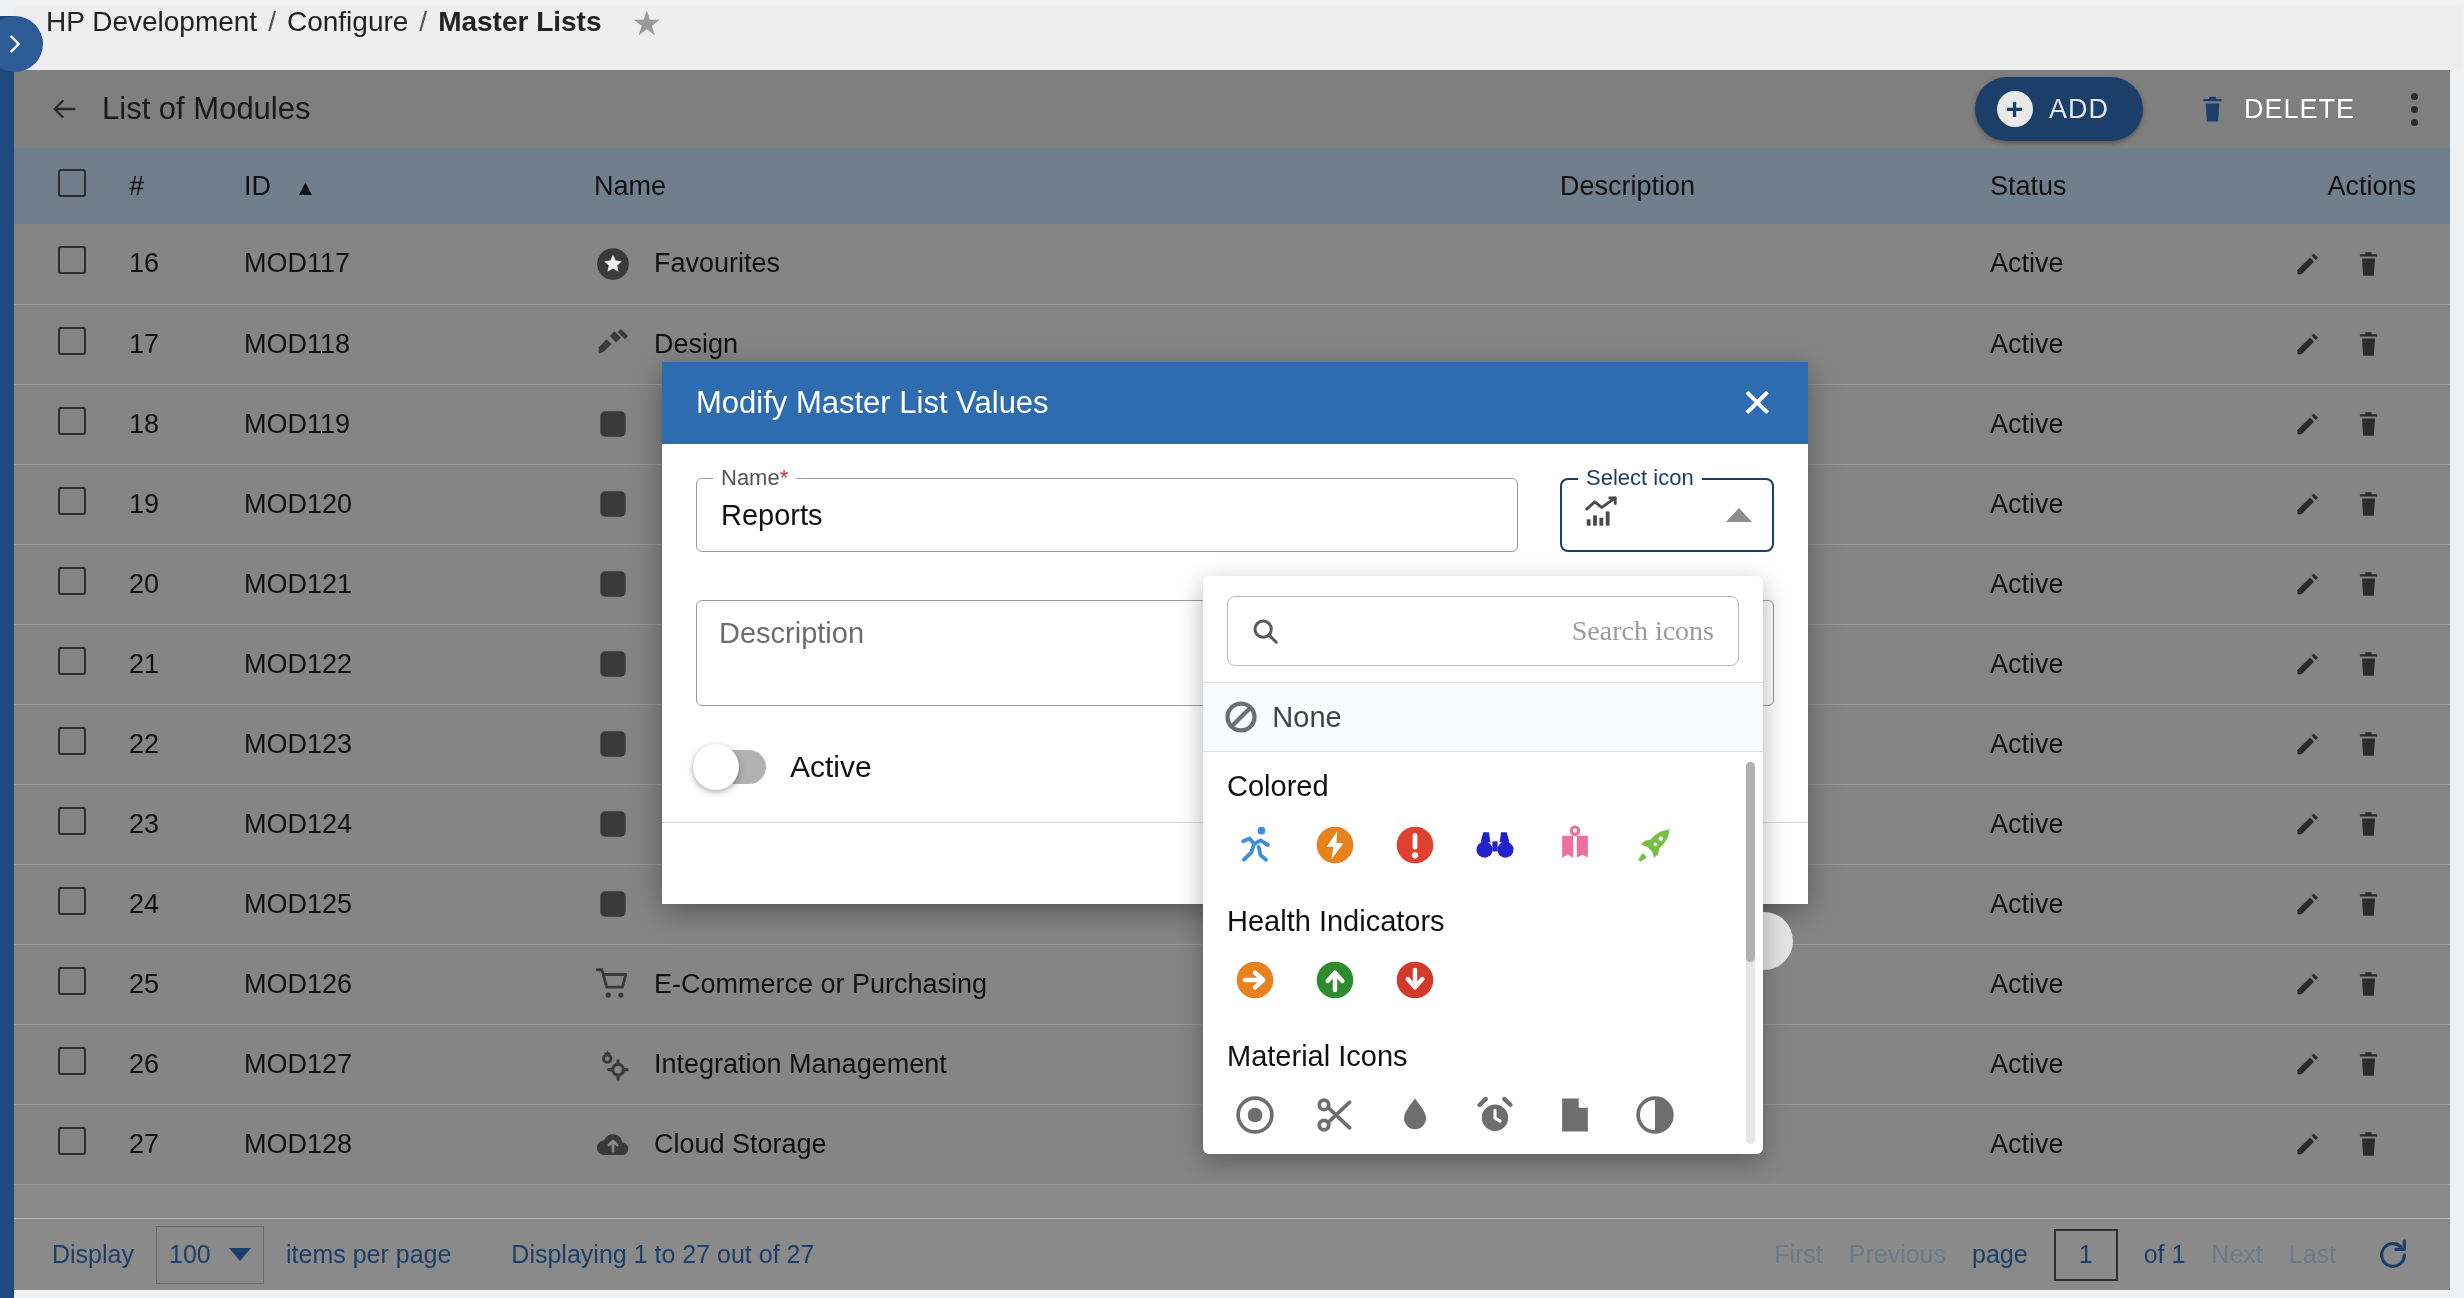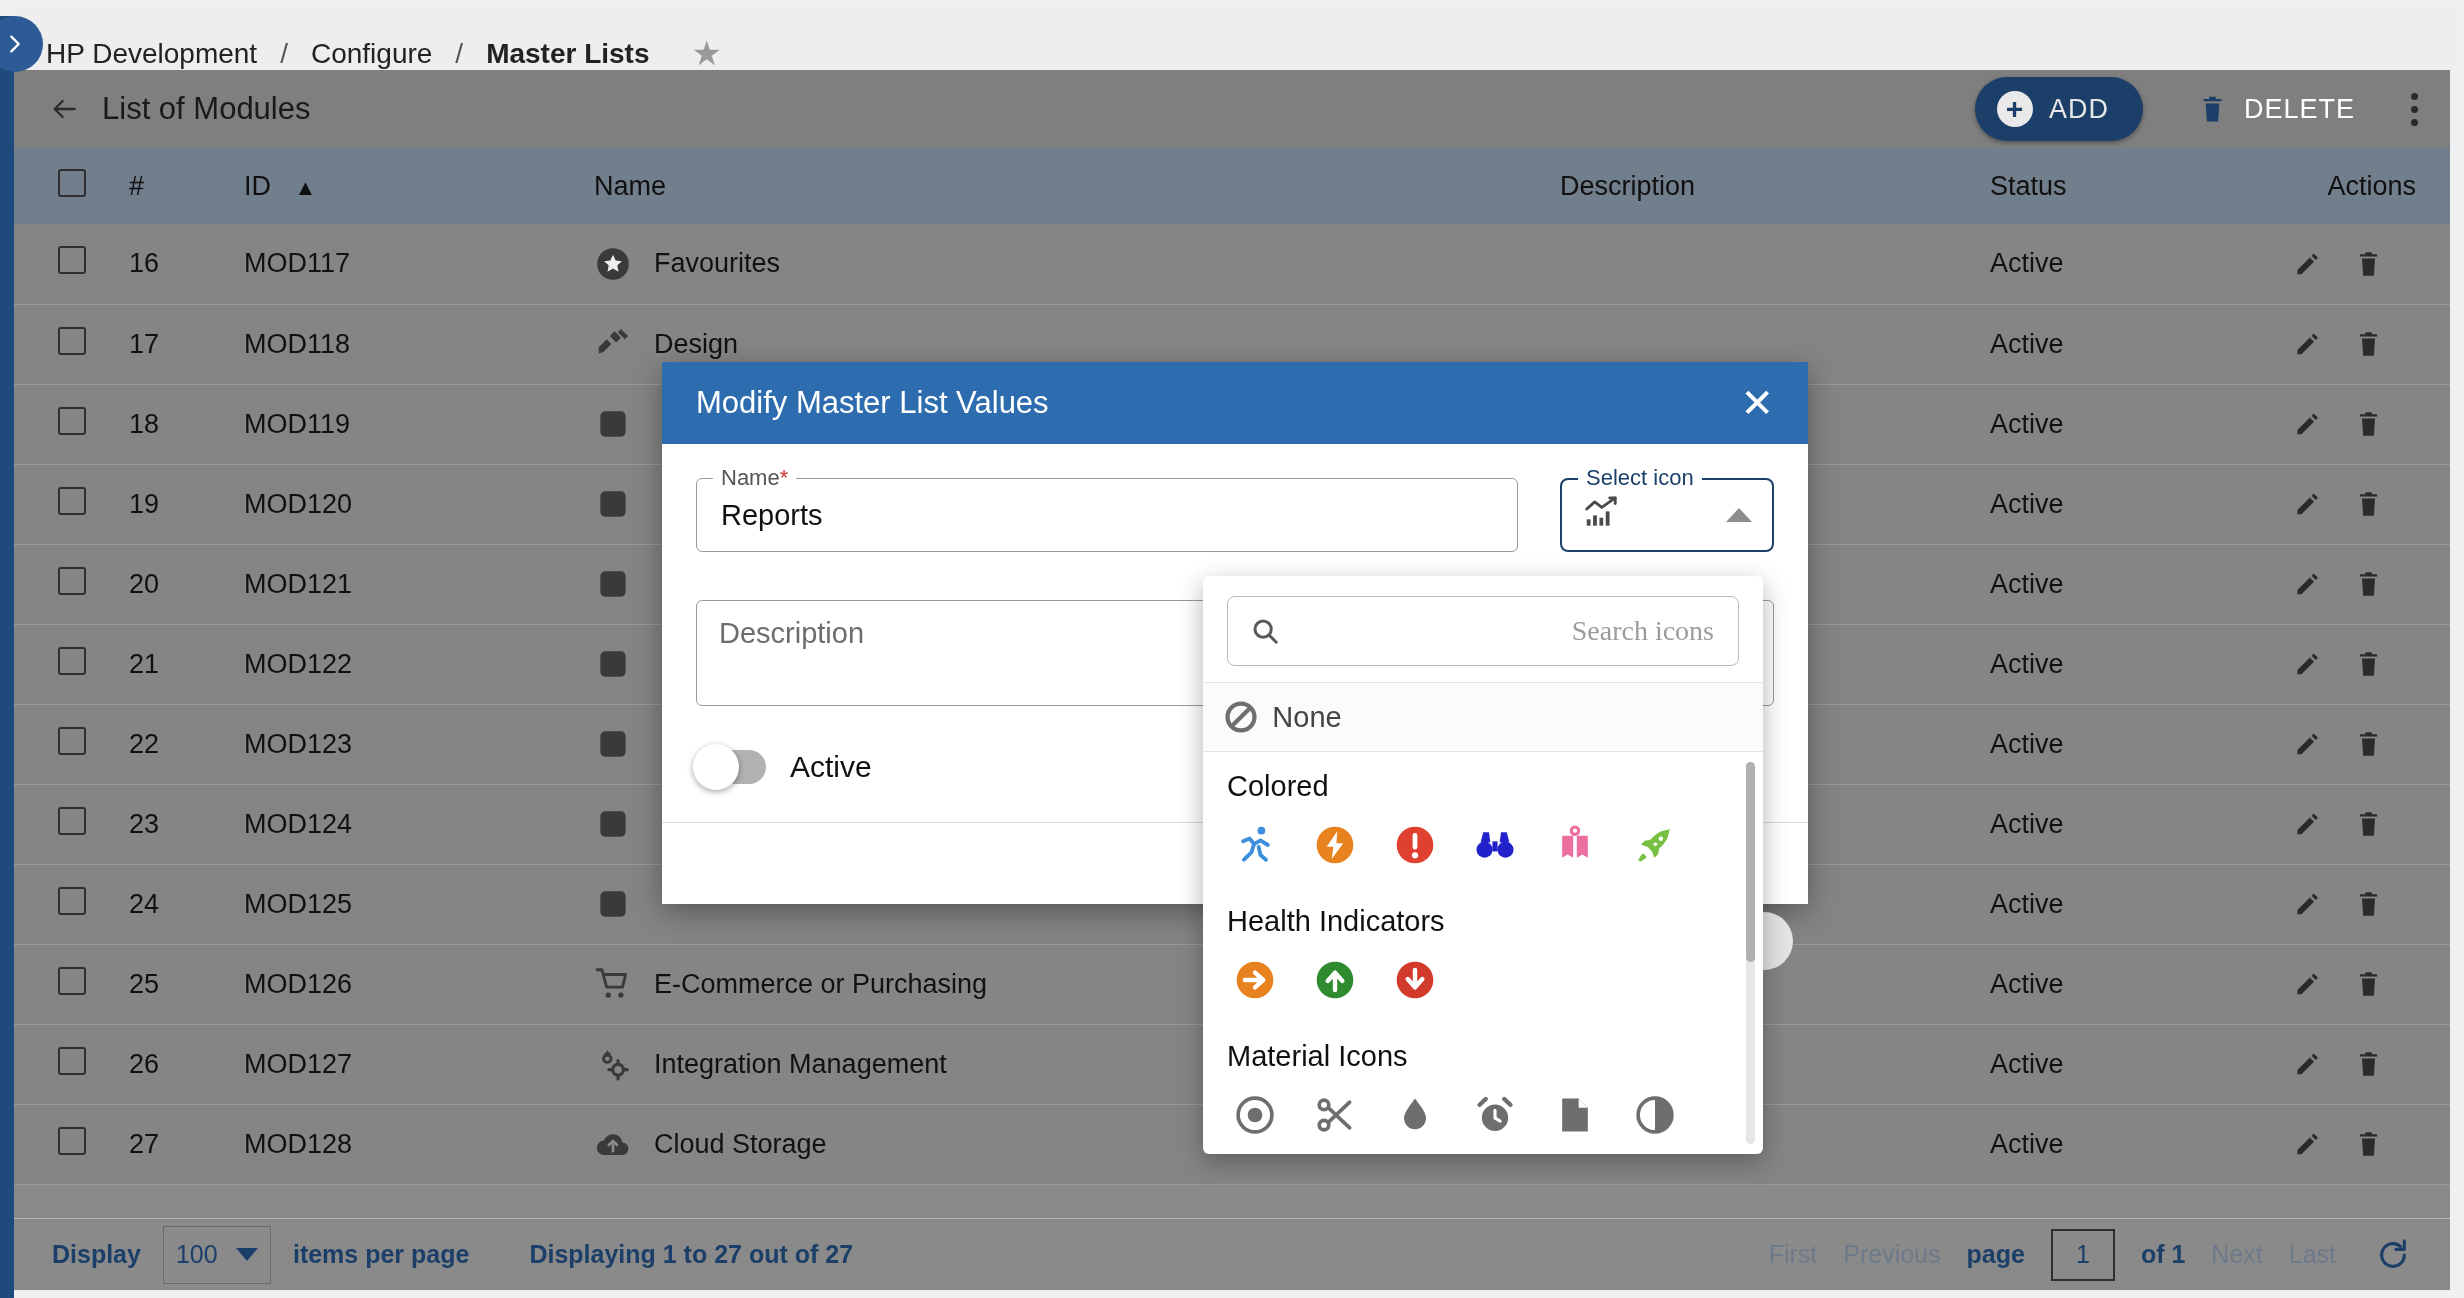--- a/index.html
+++ b/index.html
@@ -28,22 +28,22 @@
     display:flex; align-items:center; justify-content:center;
     color:#fff; font-size:26px; z-index:40;
     cursor:pointer;
   }
   #rail-toggle svg { width:22px; height:22px; }
 
   
   #breadcrumb-bar {
     position:absolute; left:14px; right:2px; top:6px; height:64px;
     background:#eeeeee;
-    display:flex; align-items:flex-end; padding-left:32px;
-    gap:12px;
+    display:flex; align-items:flex-start; padding-left:32px;
+    gap:0px;
   }
   .crumb { font-size:28px; color:#222; white-space:nowrap; }
   .crumb.strong { font-weight:bold; }
   .crumb-sep { font-size:28px; color:#555; margin:0 11px; }
   #fav-star { margin-left:30px; color:#9a9a9a; font-size:34px; line-height:1; cursor:pointer; }
 
   
   #toolbar {
     position:absolute; left:14px; right:14px; top:70px; height:78px;
     background:#807f7f;
@@ -107,21 +107,21 @@
   .act-cell svg { width:27px; height:28px; fill:#2b2b2b; cursor:pointer; }
 
   
   #footer {
     position:absolute; left:14px; right:14px; bottom:8px; height:72px;
     background:#8a8a8a; display:flex; align-items:center;
     border-top:1px solid #b5b5b5;
   }
   #footer .fl { display:flex; align-items:center; padding-left:38px; gap:22px; }
   #footer .fr { margin-left:auto; display:flex; align-items:center; gap:26px; padding-right:40px; }
-  .f-label { font-size:25px; color:#1b3f68;font-weight:bold; }
+  .f-label { font-size:25px; color:#1b3f68; }
   .f-muted { font-size:25px; color:#6d7a8a; }
   #per-page-select {
     border:1px solid #6a6a6a; background:transparent;
     height:58px; min-width:108px; padding:0 12px;
     display:flex; align-items:center; justify-content:space-between; gap:14px;
     font-size:25px; color:#1b3f68; cursor:pointer;
   }
   .caret-dn { width:0;height:0;border-left:11px solid transparent;border-right:11px solid transparent;border-top:13px solid #1b3f68; }
   #page-input {
     width:64px; height:52px; border:2px solid #2e2e2e; background:transparent;

